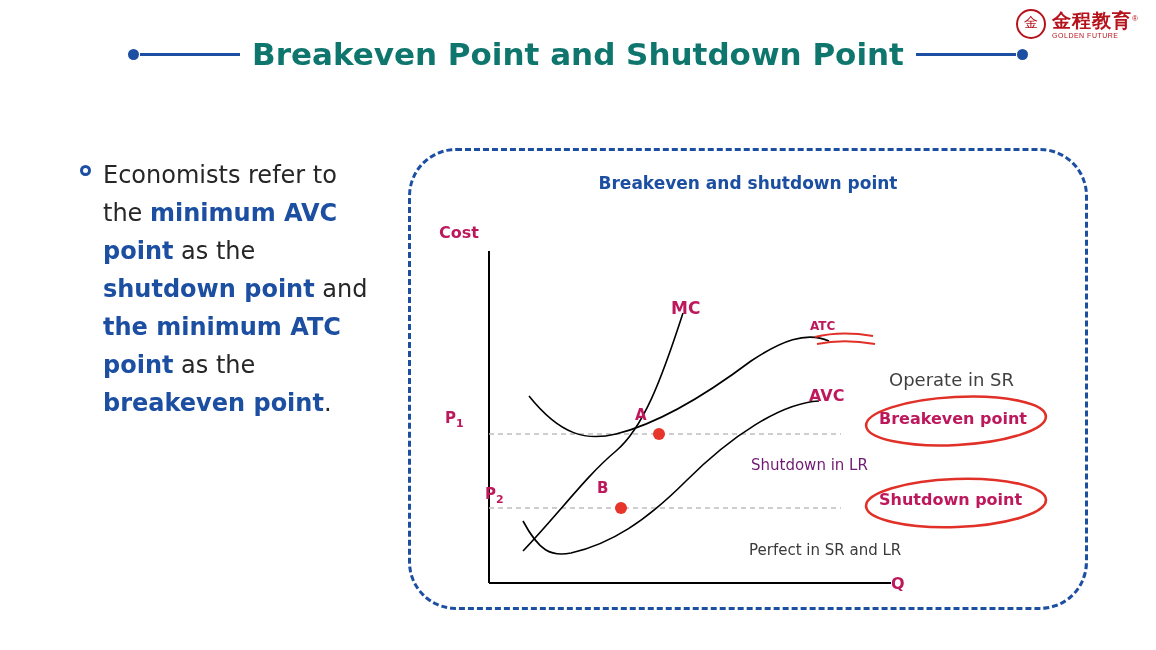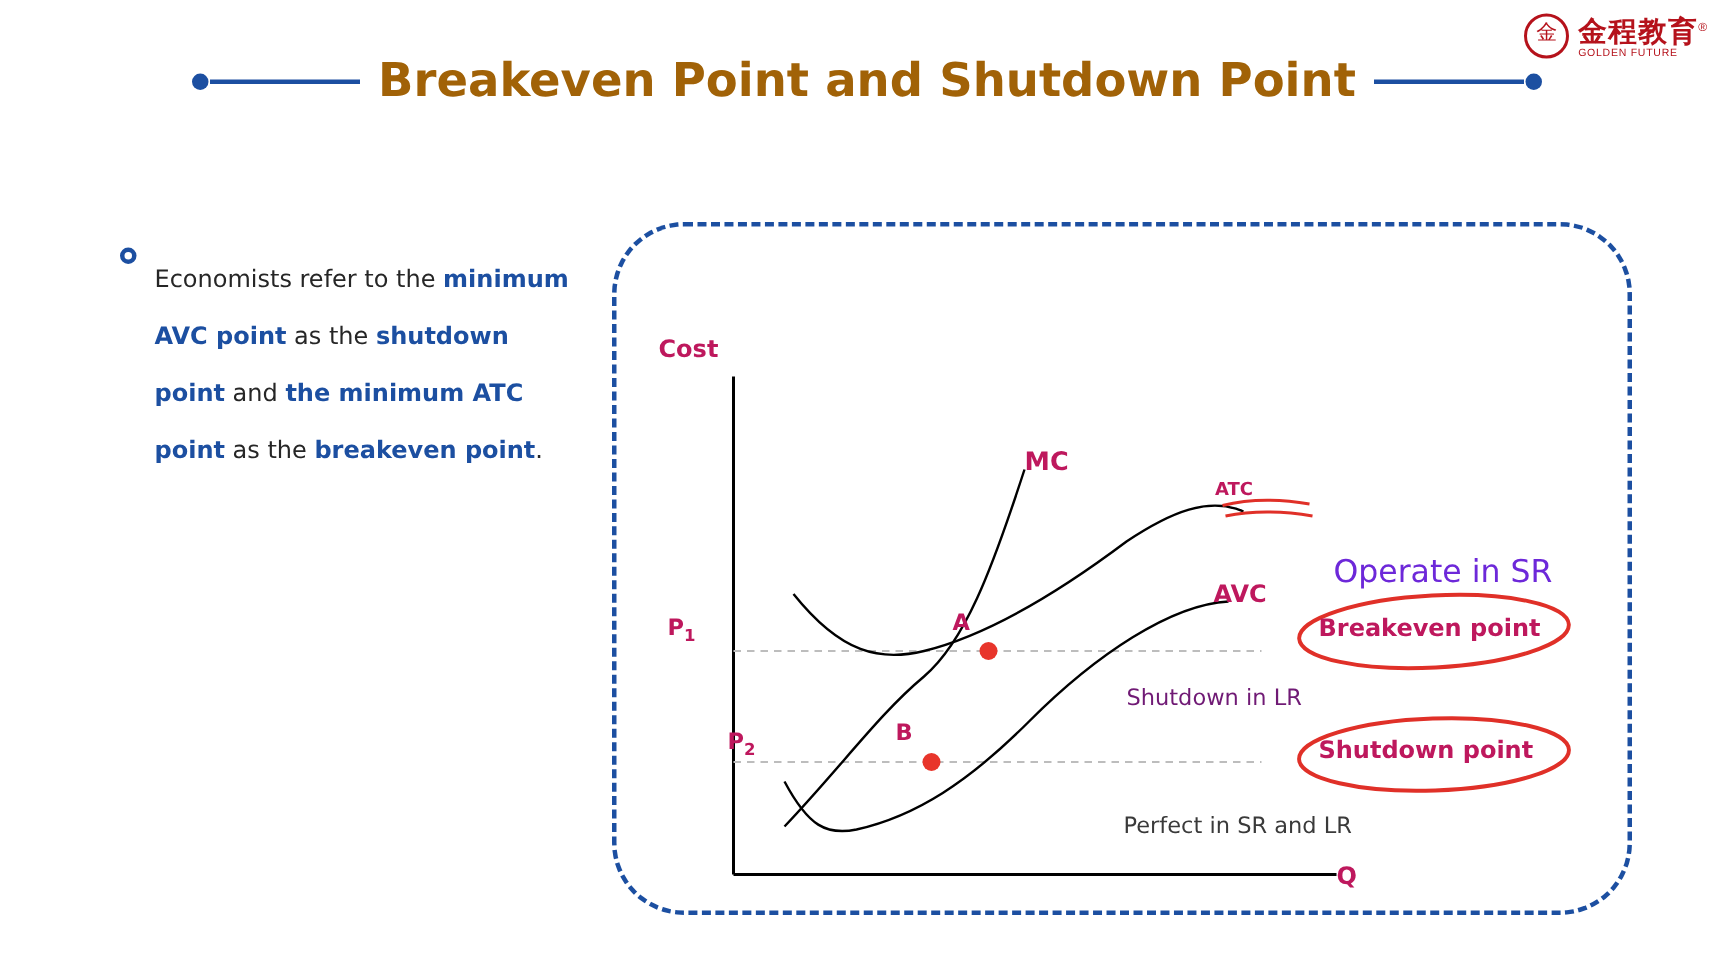--- a/index.html
+++ b/index.html
@@ -61,21 +61,21 @@
     position: absolute;
     top: 36px;
     left: 0;
     width: 1156px;
     display: flex;
     align-items: center;
     justify-content: center;
     gap: 12px;
   }
   .title-text {
-    color: #a16207;
+    color: #0f766e;
     font-size: 31px;
     font-weight: bold;
     font-family: "DejaVu Sans", sans-serif;
     white-space: nowrap;
   }
   .rule {
     height: 3px;
     width: 100px;
     background: #1c4fa1;
     position: relative;
@@ -138,25 +138,24 @@
     width: 11px;
     height: 11px;
     border-radius: 50%;
     border: 3px solid #1c4fa1;
     box-sizing: border-box;
     margin-top: 9px;
     flex: none;
   }
   .l2-text {
     color: #262626;
-    font-size: 16px;
+    font-size: 24px;
     line-height: 38px;
     font-family: "DejaVu Sans", sans-serif;
     max-width: 280px;
-    margin-top: 11px;
   }
   .l2-text b {
     color: #1c4fa1;
   }
 
   
   .panel {
     position: absolute;
     left: 408px;
     top: 148px;
@@ -183,31 +182,31 @@
   }
 
   
   .lbl {
     position: absolute;
     font-family: "DejaVu Sans", sans-serif;
     color: #be185d;
     white-space: nowrap;
   }
   .lbl-cost   { left: 28px;  top: 72px;  font-size: 16px; font-weight: bold; }
-  .lbl-mc     { left: 272px; top: 147px; font-size: 17px; font-weight: bold; text-align: center; }
+  .lbl-mc     { left: 260px; top: 147px; font-size: 17px; font-weight: bold; text-align: center; }
   .lbl-atc    { left: 399px; top: 168px; font-size: 12px; font-weight: bold; }
   .lbl-avc    { left: 398px; top: 235px; font-size: 16px; font-weight: bold; }
   .lbl-a      { left: 224px; top: 255px; font-size: 15px; font-weight: bold; }
   .lbl-b      { left: 186px; top: 328px; font-size: 15px; font-weight: bold; }
   .lbl-p1     { left: 34px;  top: 258px; font-size: 15px; font-weight: bold; }
   .lbl-p2     { left: 34px;  top: 334px; font-size: 15px; font-weight: bold; margin-left: 40px; }
   .lbl-q      { left: 480px; top: 423px; font-size: 16px; font-weight: bold; }
   .sub        { font-size: 11px; vertical-align: sub; }
 
-  .lbl-opsr   { left: 478px; top: 218px; font-size: 21px; color: #6d28d9; }
+  .lbl-opsr   { left: 478px; top: 218px; font-size: 18px; color: #404040; }
   .lbl-shlr   { left: 340px; top: 305px; font-size: 15px; color: #701a75; }
   .lbl-shsrlr { left: 338px; top: 390px; font-size: 15px; color: #3a3a3a; }
   .lbl-be     { left: 468px; top: 258px; font-size: 16px; font-weight: bold; }
   .lbl-sd     { left: 468px; top: 339px; font-size: 16px; font-weight: bold; }
 </style>
 </head>
 <body>
 
 <div class="logo">
   <div class="logo-mark">金</div>
@@ -227,20 +226,21 @@
 
 
   <div class="bullet2">
     <span class="dot-l2"></span>
     <span class="l2-text"><span>Economists refer to the </span><b>minimum AVC point</b><span> as the </span><b>shutdown point</b><span> and </span><b>the minimum ATC point</b><span> as the </span><b>breakeven point</b><span>.</span></span>
   </div>
 
 </div>
 
 <div class="panel">
+  <div class="panel-title">Breakeven and shutdown point</div>
 
   <svg class="chart-svg" width="680" height="462">
 
     <line x1="78" y1="100" x2="78" y2="432" stroke="#000" stroke-width="2"></line>
     <line x1="78" y1="432" x2="480" y2="432" stroke="#000" stroke-width="2"></line>
 
     <line x1="78" y1="283" x2="430" y2="283" stroke="#bdbdbd" stroke-width="1.3" stroke-dasharray="5,4"></line>
     <line x1="78" y1="357" x2="430" y2="357" stroke="#bdbdbd" stroke-width="1.3" stroke-dasharray="5,4"></line>
 
     <path d="M112,400 C150,360 175,325 205,300 C232,277 250,230 272,162" fill="none" stroke="#000" stroke-width="1.6"></path>

